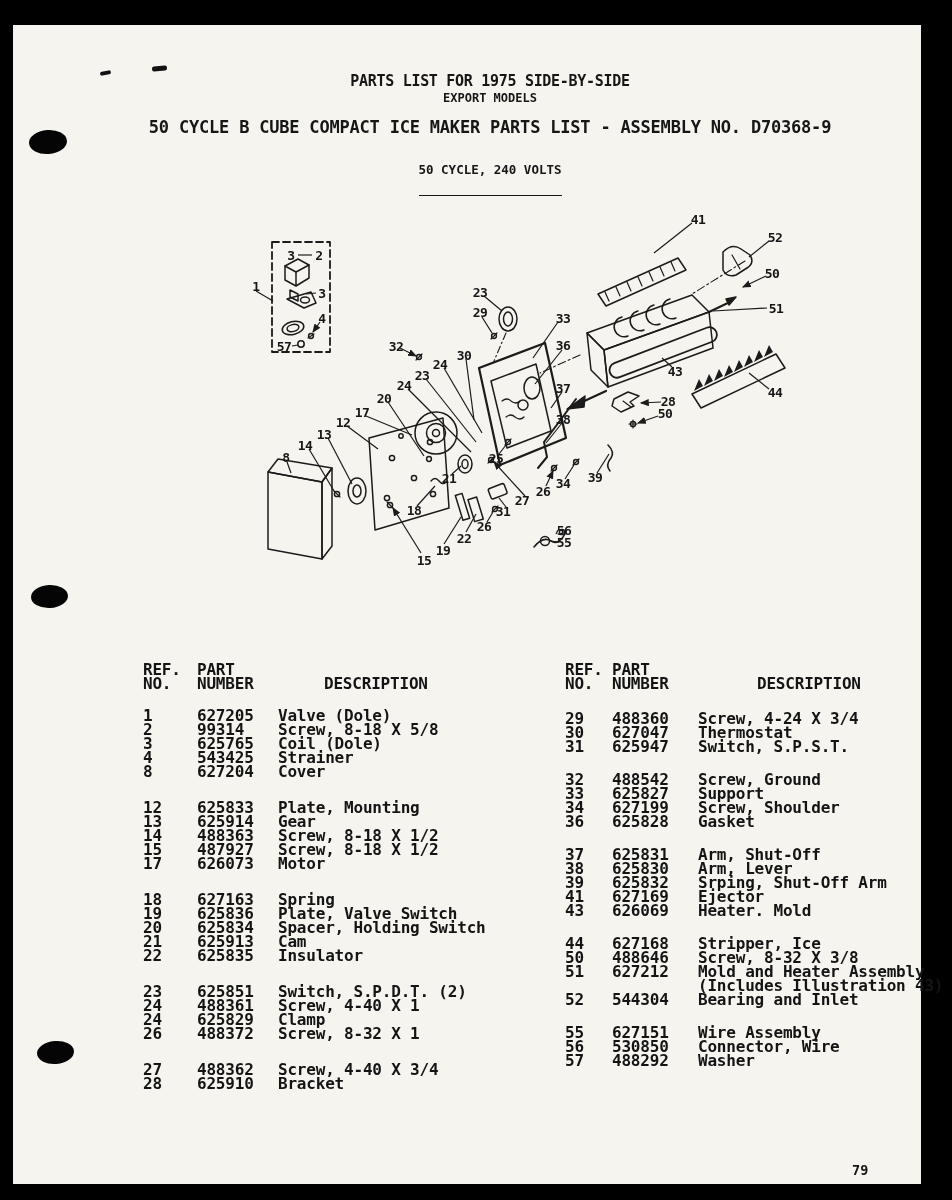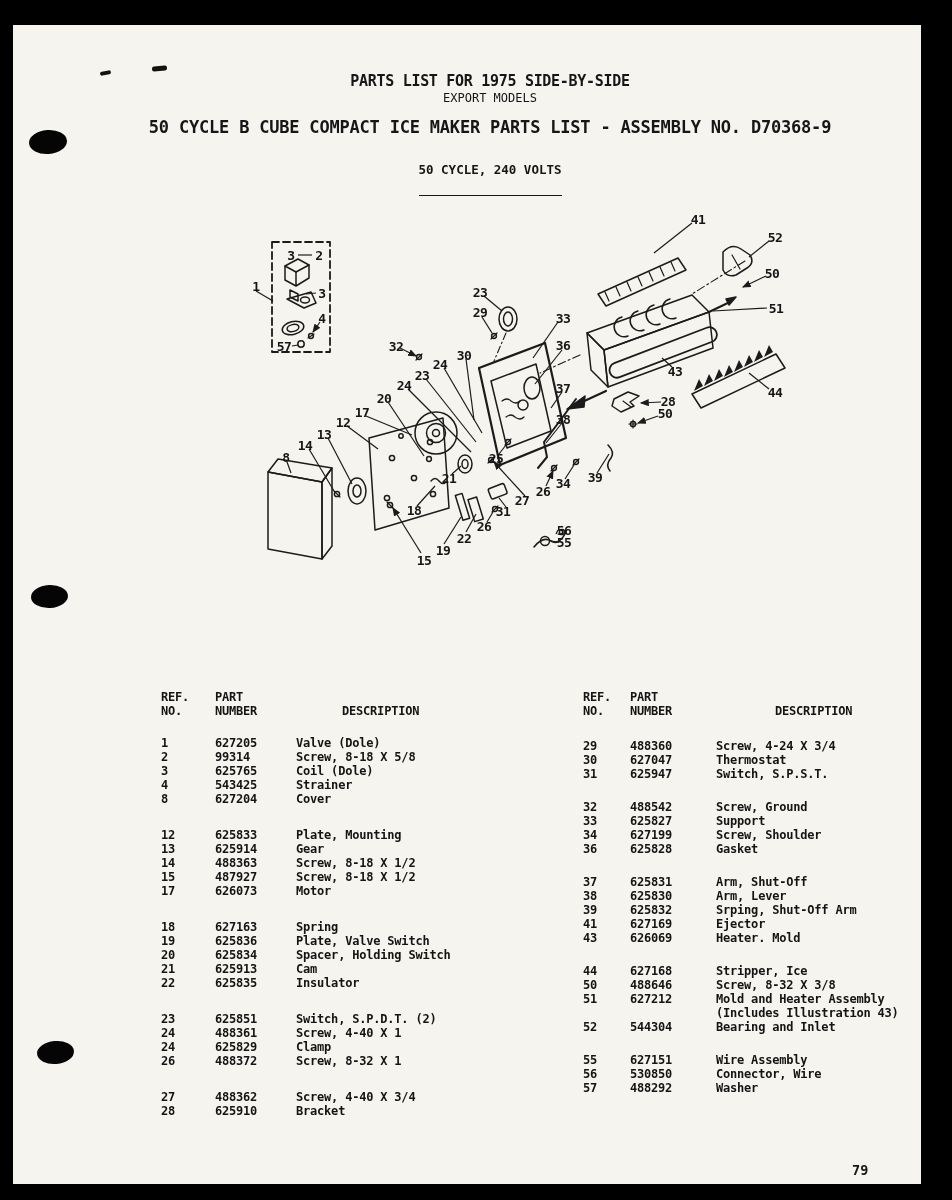--- a/index.html
+++ b/index.html
@@ -13,26 +13,26 @@
   .band-bottom{left:0;top:1184px;width:952px;height:16px;}
   .hole{position:absolute;background:#050505;border-radius:50%;}
   .hole1{left:29px;top:130px;width:38px;height:24px;transform:rotate(-4deg);}
   .hole2{left:31px;top:585px;width:37px;height:23px;transform:rotate(-3deg);}
   .hole3{left:37px;top:1041px;width:37px;height:23px;transform:rotate(-5deg);}
   .dash{position:absolute;background:#121212;border-radius:2px;}
   .dash1{left:100px;top:71px;width:11px;height:4px;transform:rotate(-10deg);}
   .dash2{left:152px;top:66px;width:15px;height:5px;transform:rotate(-5deg);}
   .title-block{position:absolute;left:28px;top:72px;width:924px;text-align:center;color:#161616;}
   .t1{font-size:15px;font-weight:700;letter-spacing:-0.3px;line-height:19px;}
-  .t2{font-size:12px;font-weight:400;line-height:15px;margin-bottom:14px;}
+  .t2{font-size:12px;font-weight:700;line-height:15px;margin-bottom:14px;}
   .t3{font-size:17px;font-weight:700;letter-spacing:-0.2px;line-height:15px;margin-bottom:24px;}
   .t4{font-size:12.5px;font-weight:700;display:inline-block;border-bottom:1.6px solid #161616;
       padding-bottom:18px;}
-  .ptable{position:absolute;top:690px;color:#141414;font-size:12px;font-weight:700;
-          letter-spacing:-0.2px;white-space:nowrap;margin-left:18px;}
+  .ptable{position:absolute;top:663px;color:#141414;font-size:16px;font-weight:700;
+          letter-spacing:-0.2px;white-space:nowrap;}
   .ptable-left{left:143px;}
   .ptable-right{left:565px;}
   .prow{height:14px;line-height:14px;}
   .c-ref,.c-part{display:inline-block;}
   .ptable-left .c-ref{width:54px;}  .ptable-left .c-part{width:81px;}
   .ptable-right .c-ref{width:47px;} .ptable-right .c-part{width:86px;}
   .thead{margin-bottom:18px;}
   .ptable-right .thead{margin-bottom:21px;}
   .ptable-left .tgroup{margin-bottom:22px;}
   .ptable-right .tgroup{margin-bottom:19px;}

